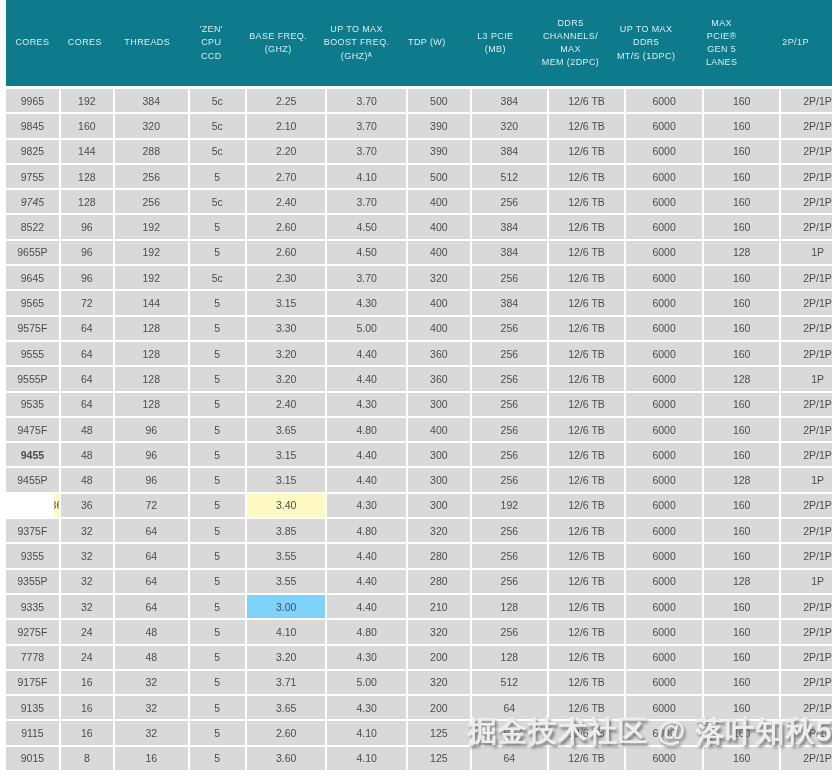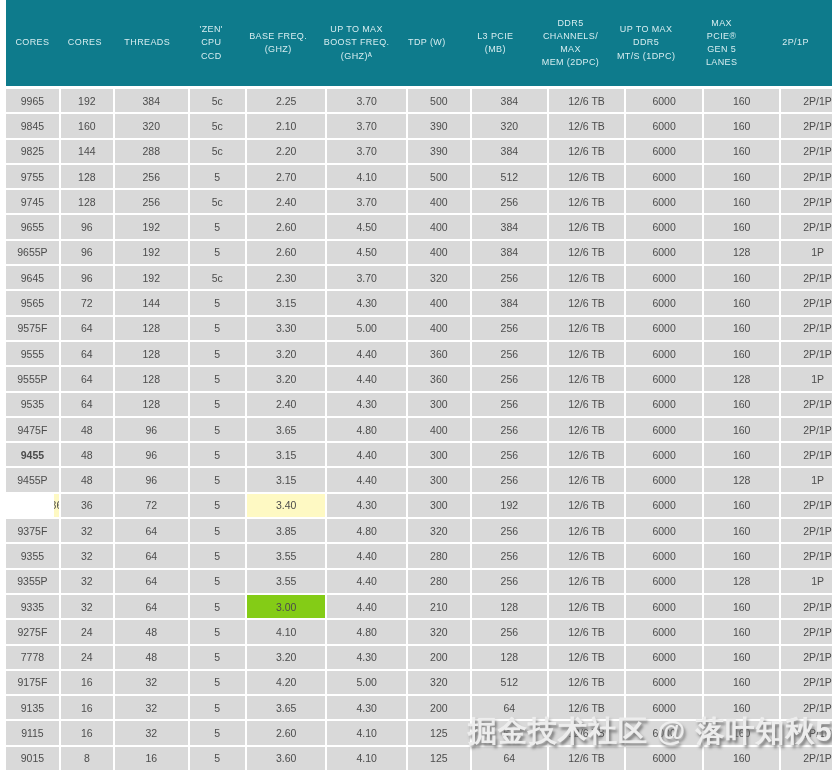--- a/index.html
+++ b/index.html
@@ -154,35 +154,35 @@
         <div class="cell" style="background: rgb(217, 217, 217); color: rgb(76, 76, 76);">2.70</div>
         <div class="cell" style="background: rgb(217, 217, 217); color: rgb(76, 76, 76);">4.10</div>
         <div class="cell" style="background: rgb(217, 217, 217); color: rgb(76, 76, 76);">500</div>
         <div class="cell" style="background: rgb(217, 217, 217); color: rgb(76, 76, 76);">512</div>
         <div class="cell" style="background: rgb(217, 217, 217); color: rgb(76, 76, 76);">12/6 TB</div>
         <div class="cell" style="background: rgb(217, 217, 217); color: rgb(76, 76, 76);">6000</div>
         <div class="cell" style="background: rgb(217, 217, 217); color: rgb(76, 76, 76);">160</div>
         <div class="cell" style="background: rgb(217, 217, 217); color: rgb(76, 76, 76);">2P/1P</div>
       </div>
       <div class="spec-row">
-        <div class="cell" style="background: rgb(217, 217, 217); color: rgb(76, 76, 76);">9745</div>
+        <div class="cell" style="background: rgb(217, 217, 217); color: rgb(76, 76, 76); font-style: italic;">9745</div>
         <div class="cell" style="background: rgb(217, 217, 217); color: rgb(76, 76, 76);">128</div>
         <div class="cell" style="background: rgb(217, 217, 217); color: rgb(76, 76, 76);">256</div>
         <div class="cell" style="background: rgb(217, 217, 217); color: rgb(76, 76, 76);">5c</div>
         <div class="cell" style="background: rgb(217, 217, 217); color: rgb(76, 76, 76);">2.40</div>
         <div class="cell" style="background: rgb(217, 217, 217); color: rgb(76, 76, 76);">3.70</div>
         <div class="cell" style="background: rgb(217, 217, 217); color: rgb(76, 76, 76);">400</div>
         <div class="cell" style="background: rgb(217, 217, 217); color: rgb(76, 76, 76);">256</div>
         <div class="cell" style="background: rgb(217, 217, 217); color: rgb(76, 76, 76);">12/6 TB</div>
         <div class="cell" style="background: rgb(217, 217, 217); color: rgb(76, 76, 76);">6000</div>
         <div class="cell" style="background: rgb(217, 217, 217); color: rgb(76, 76, 76);">160</div>
         <div class="cell" style="background: rgb(217, 217, 217); color: rgb(76, 76, 76);">2P/1P</div>
       </div>
       <div class="spec-row">
-        <div class="cell" style="background: rgb(217, 217, 217); color: rgb(76, 76, 76);">9655</div>
+        <div class="cell" style="background: rgb(217, 217, 217); color: rgb(76, 76, 76);">8522</div>
         <div class="cell" style="background: rgb(217, 217, 217); color: rgb(76, 76, 76);">96</div>
         <div class="cell" style="background: rgb(217, 217, 217); color: rgb(76, 76, 76);">192</div>
         <div class="cell" style="background: rgb(217, 217, 217); color: rgb(76, 76, 76);">5</div>
         <div class="cell" style="background: rgb(217, 217, 217); color: rgb(76, 76, 76);">2.60</div>
         <div class="cell" style="background: rgb(217, 217, 217); color: rgb(76, 76, 76);">4.50</div>
         <div class="cell" style="background: rgb(217, 217, 217); color: rgb(76, 76, 76);">400</div>
         <div class="cell" style="background: rgb(217, 217, 217); color: rgb(76, 76, 76);">384</div>
         <div class="cell" style="background: rgb(217, 217, 217); color: rgb(76, 76, 76);">12/6 TB</div>
         <div class="cell" style="background: rgb(217, 217, 217); color: rgb(76, 76, 76);">6000</div>
         <div class="cell" style="background: rgb(217, 217, 217); color: rgb(76, 76, 76);">160</div>
@@ -382,21 +382,21 @@
         <div class="cell" style="background: rgb(217, 217, 217); color: rgb(76, 76, 76);">12/6 TB</div>
         <div class="cell" style="background: rgb(217, 217, 217); color: rgb(76, 76, 76);">6000</div>
         <div class="cell" style="background: rgb(217, 217, 217); color: rgb(76, 76, 76);">128</div>
         <div class="cell" style="background: rgb(217, 217, 217); color: rgb(76, 76, 76);">1P</div>
       </div>
       <div class="spec-row">
         <div class="cell" style="background: rgb(217, 217, 217); color: rgb(76, 76, 76);">9335</div>
         <div class="cell" style="background: rgb(217, 217, 217); color: rgb(76, 76, 76);">32</div>
         <div class="cell" style="background: rgb(217, 217, 217); color: rgb(76, 76, 76);">64</div>
         <div class="cell" style="background: rgb(217, 217, 217); color: rgb(76, 76, 76);">5</div>
-        <div class="cell" style="background: #84cc16; color: rgb(76, 76, 76);">3.00</div>
+        <div class="cell" style="background: #7dd3fc; color: rgb(76, 76, 76);">3.00</div>
         <div class="cell" style="background: rgb(217, 217, 217); color: rgb(76, 76, 76);">4.40</div>
         <div class="cell" style="background: rgb(217, 217, 217); color: rgb(76, 76, 76);">210</div>
         <div class="cell" style="background: rgb(217, 217, 217); color: rgb(76, 76, 76);">128</div>
         <div class="cell" style="background: rgb(217, 217, 217); color: rgb(76, 76, 76);">12/6 TB</div>
         <div class="cell" style="background: rgb(217, 217, 217); color: rgb(76, 76, 76);">6000</div>
         <div class="cell" style="background: rgb(217, 217, 217); color: rgb(76, 76, 76);">160</div>
         <div class="cell" style="background: rgb(217, 217, 217); color: rgb(76, 76, 76);">2P/1P</div>
       </div>
       <div class="spec-row">
         <div class="cell" style="background: rgb(217, 217, 217); color: rgb(76, 76, 76);">9275F</div>
@@ -424,21 +424,21 @@
         <div class="cell" style="background: rgb(217, 217, 217); color: rgb(76, 76, 76);">12/6 TB</div>
         <div class="cell" style="background: rgb(217, 217, 217); color: rgb(76, 76, 76);">6000</div>
         <div class="cell" style="background: rgb(217, 217, 217); color: rgb(76, 76, 76);">160</div>
         <div class="cell" style="background: rgb(217, 217, 217); color: rgb(76, 76, 76);">2P/1P</div>
       </div>
       <div class="spec-row">
         <div class="cell" style="background: rgb(217, 217, 217); color: rgb(76, 76, 76);">9175F</div>
         <div class="cell" style="background: rgb(217, 217, 217); color: rgb(76, 76, 76);">16</div>
         <div class="cell" style="background: rgb(217, 217, 217); color: rgb(76, 76, 76);">32</div>
         <div class="cell" style="background: rgb(217, 217, 217); color: rgb(76, 76, 76);">5</div>
-        <div class="cell" style="background: rgb(217, 217, 217); color: rgb(76, 76, 76);">4.20</div>
+        <div class="cell" style="background: rgb(217, 217, 217); color: rgb(76, 76, 76);">3.71</div>
         <div class="cell" style="background: rgb(217, 217, 217); color: rgb(76, 76, 76);">5.00</div>
         <div class="cell" style="background: rgb(217, 217, 217); color: rgb(76, 76, 76);">320</div>
         <div class="cell" style="background: rgb(217, 217, 217); color: rgb(76, 76, 76);">512</div>
         <div class="cell" style="background: rgb(217, 217, 217); color: rgb(76, 76, 76);">12/6 TB</div>
         <div class="cell" style="background: rgb(217, 217, 217); color: rgb(76, 76, 76);">6000</div>
         <div class="cell" style="background: rgb(217, 217, 217); color: rgb(76, 76, 76);">160</div>
         <div class="cell" style="background: rgb(217, 217, 217); color: rgb(76, 76, 76);">2P/1P</div>
       </div>
       <div class="spec-row">
         <div class="cell" style="background: rgb(217, 217, 217); color: rgb(76, 76, 76);">9135</div>

